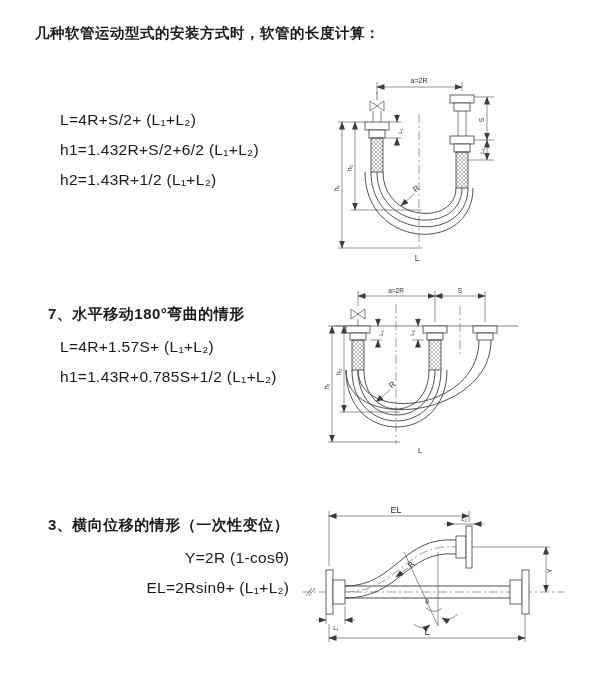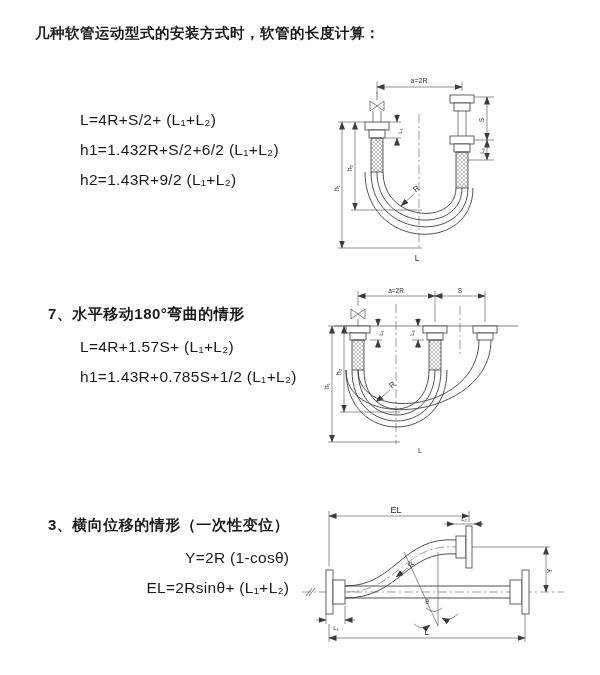--- a/index.html
+++ b/index.html
@@ -5,21 +5,21 @@
   * { margin:0; padding:0; box-sizing:border-box; }
   html,body { width:600px; height:675px; background:#ffffff; overflow:hidden;
               font-family:"Liberation Sans","DejaVu Sans",sans-serif; color:#1a1a1a; }
   .page { position:relative; width:507px; height:675px; background:#ffffff; }
 
   .doc-title { position:absolute; left:35px; top:24px; font-size:14.5px; font-weight:bold;
                letter-spacing:0.5px; }
 
   .section { position:absolute; left:48px; }
   .section-heading { font-size:15px; font-weight:bold; letter-spacing:0.5px; margin-bottom:8px; }
-  .formula { font-size:15.5px; font-weight:500; margin-left:32px; height:30px; line-height:30px;
+  .formula { font-size:15.5px; font-weight:500; margin-left:12px; height:30px; line-height:30px;
              letter-spacing:0.3px; white-space:pre; }
 
   #section-1 { top:105px; }
   #section-2 { top:305px; }
   #section-3 { top:516px;text-align:right; }
 
   .diagram { position:absolute; }
   #diagram-1 { left:322px; top:70px; }
   #diagram-2 { left:320px; top:284px; }
   #diagram-3 { left:296px; top:502px; }
@@ -35,21 +35,21 @@
 </head>
 <body>
 
 <div class="page">
 
   <div class="doc-title">几种软管运动型式的安装方式时，软管的长度计算：</div>
 
   <div class="section" id="section-1">
     <div class="formula">L=4R+S/2+ (L₁+L₂)</div>
     <div class="formula">h1=1.432R+S/2+6/2 (L₁+L₂)</div>
-    <div class="formula">h2=1.43R+9/2 (L₁+L₂)</div>
+    <div class="formula">h2=1.43R+1/2 (L₁+L₂)</div>
   </div>
 
   <div class="section" id="section-2">
     <div class="section-heading">7、水平移动180°弯曲的情形</div>
     <div class="formula">L=4R+1.57S+ (L₁+L₂)</div>
     <div class="formula">h1=1.43R+0.785S+1/2 (L₁+L₂)</div>
   </div>
 
   <div class="section" id="section-3">
     <div class="section-heading">3、横向位移的情形（一次性变位）</div>

